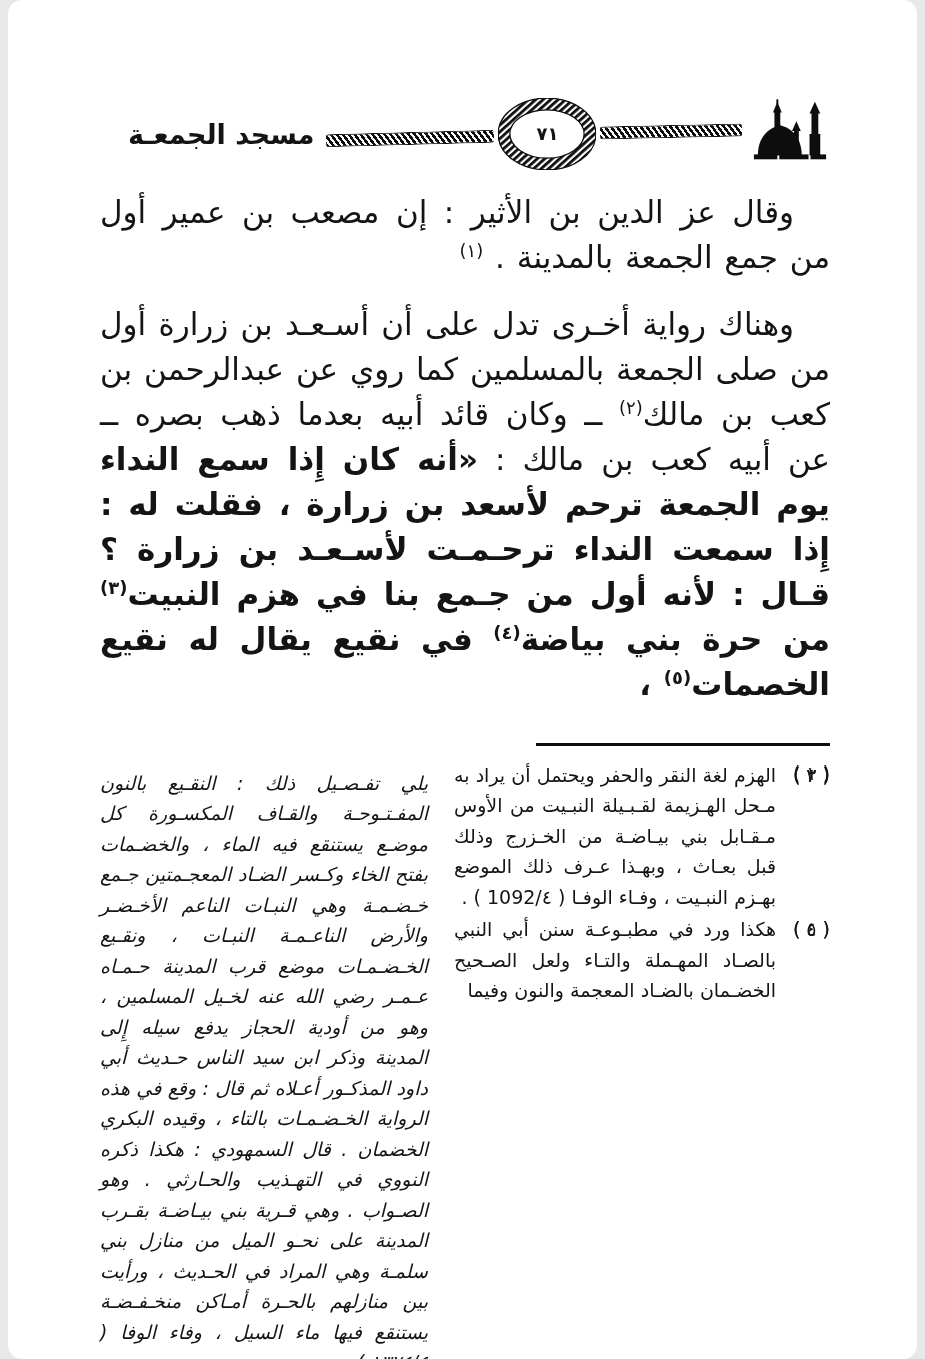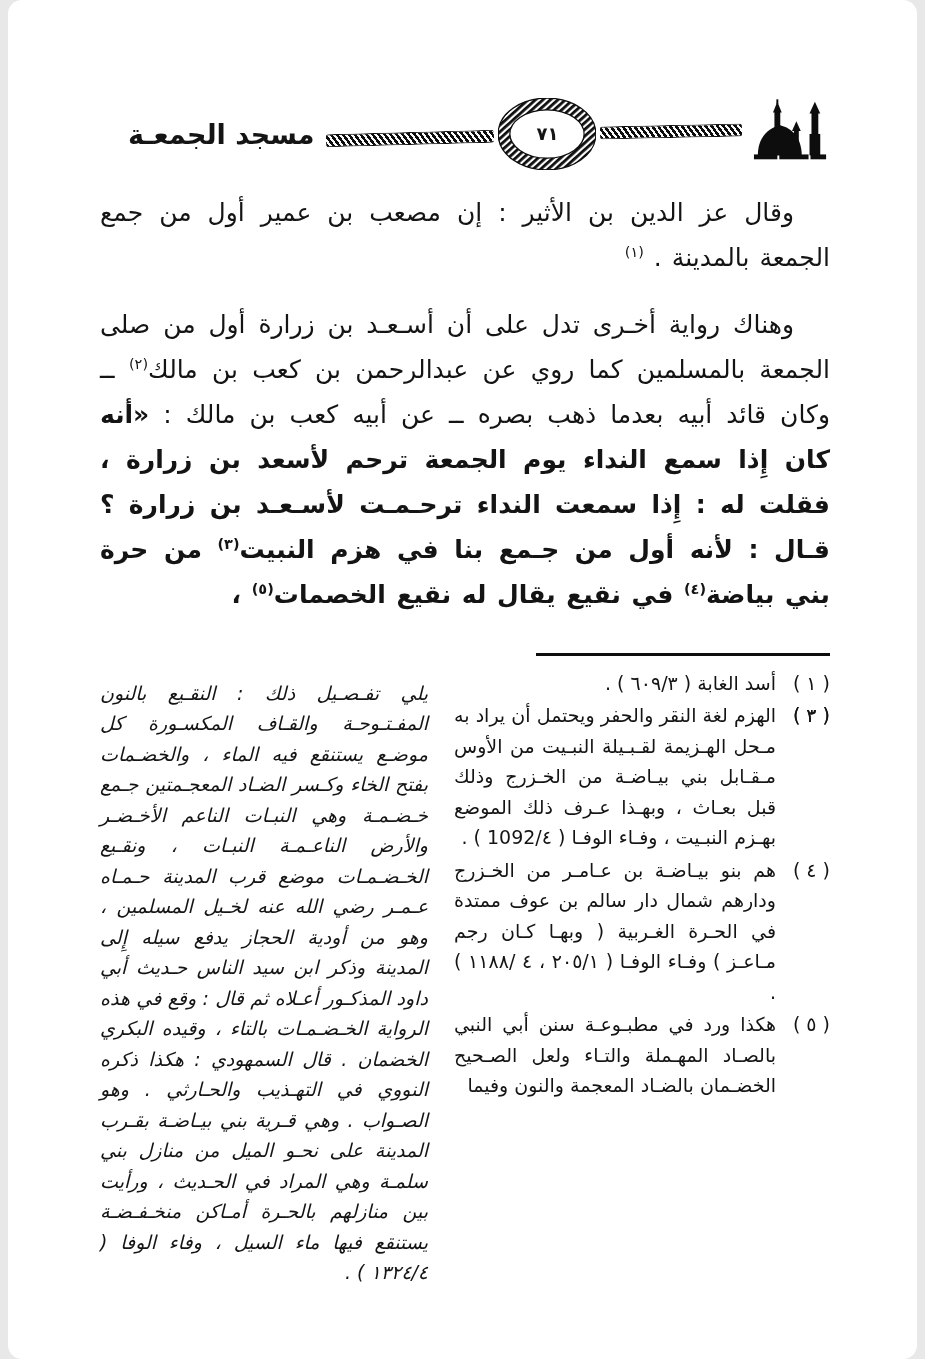--- a/index.html
+++ b/index.html
@@ -35,21 +35,21 @@
   .oval-wrap svg{position:absolute;inset:0;}
   .page-num{
     position:absolute;inset:0;display:flex;align-items:center;justify-content:center;
     font-size:18px;font-weight:bold;padding-bottom:2px;
   }
   .mosque{flex:0 0 auto;width:78px;height:68px;margin-bottom:4px;}
   
   main{direction:rtl;}
   .para{
     margin:0;text-align:justify;text-indent:36px;
-    font-size:25px;line-height:45px;word-spacing:2px;
+    font-size:31px;line-height:45px;word-spacing:2px;
   }
   .para1{margin-top:18px;}
   .para2{margin-top:22px;}
   .b{font-weight:bold;}
   .sup{font-size:0.58em;vertical-align:super;line-height:0;}
   
   .fn-divider{
     width:294px;height:2.5px;background:#0d0d0d;
     margin-top:36px;
   }
@@ -115,32 +115,30 @@
   <main>
     <p class="para para1"><span>وقال عز الدين بن الأثير : إن مصعب بن عمير أول من جمع الجمعة بالمدينة . </span><span class="sup">(١)</span></p>
     <p class="para para2"><span>وهناك رواية أخـرى تدل على أن أسـعـد بن زرارة أول من صلى الجمعة بالمسلمين كما روي عن عبدالرحمن بن كعب بن مالك</span><span class="sup">(٢)</span><span> ــ وكان قائد أبيه بعدما ذهب بصره ــ عن أبيه كعب بن مالك : </span><span class="b">«أنه كان إِذا سمع النداء يوم الجمعة ترحم لأسعد بن زرارة ، فقلت له : إِذا سمعت النداء ترحـمـت لأسـعـد بن زرارة ؟ قـال : لأنه أول من جـمع بنا في هزم النبيت</span><span class="b sup">(٣)</span><span class="b"> من حرة بني بياضة</span><span class="b sup">(٤)</span><span class="b"> في نقيع يقال له نقيع الخصمات</span><span class="b sup">(٥)</span><span class="b"> ،</span></p>
 
     <div class="fn-divider"></div>
 
     <div class="fn-area">
       <div class="fn-col-right">
         <div class="fn">
           <span class="fn-marker">( ١ )</span>
-          <div class="fn-text">أسد الغابة ( ٦٠٩/٣ ) .</div>
         </div>
         <div class="fn">
           <span class="fn-marker">( ٢ )</span>
         </div>
         <div class="fn">
           <span class="fn-marker">( ٣ )</span>
           <div class="fn-text">الهزم لغة النقر والحفر ويحتمل أن يراد به مـحل الهـزيمة لقـبـيلة النبـيت من الأوس مـقـابل بني بيـاضـة من الخـزرج وذلك قبل بعـاث ، وبهـذا عـرف ذلك الموضع بهـزم النبـيت ، وفـاء الوفـا ( 1092/٤ ) .</div>
         </div>
         <div class="fn">
           <span class="fn-marker">( ٤ )</span>
-          <div class="fn-text">هم بنو بيـاضـة بن عـامـر من الخـزرج ودارهم شمال دار سالم بن عوف ممتدة في الحـرة الغـربية ( وبهـا كـان رجم مـاعـز ) وفـاء الوفـا ( ٢٠٥/١ ، ٤ /١١٨٨ ) .</div>
         </div>
         <div class="fn">
           <span class="fn-marker">( ٥ )</span>
           <div class="fn-text">هكذا ورد في مطبـوعـة سنن أبي النبي بالصـاد المهـملة والتـاء ولعل الصـحيح الخضـمان بالضـاد المعجمة والنون وفيما</div>
         </div>
       </div>
       <div class="fn-col-left">يلي تفـصـيل ذلك : النقـيع بالنون المفـتـوحـة والقـاف المكسـورة كل موضـع يستنقع فيه الماء ، والخضـمات بفتح الخاء وكـسر الضـاد المعجـمتين جـمع خـضـمـة وهي النبـات الناعم الأخـضـر والأرض الناعـمـة النبـات ، ونقـيع الخـضـمـات موضع قرب المدينة حـمـاه عـمـر رضي الله عنه لخـيل المسلمين ، وهو من أودية الحجاز يدفع سيله إِلى المدينة وذكر ابن سيد الناس حـديث أبي داود المذكـور أعـلاه ثم قال : وقع في هذه الرواية الخـضـمـات بالتاء ، وقيده البكري الخضمان . قال السمهودي : هكذا ذكره النووي في التهـذيب والحـارثي . وهو الصـواب . وهي قـرية بني بيـاضـة بقـرب المدينة على نحـو الميل من منازل بني سلمـة وهي المراد في الحـديث ، ورأيت بين منازلهم بالحـرة أمـاكن منخـفـضـة يستنقع فيها ماء السيل ، وفاء الوفا ( ١٣٢٤/٤ ) .</div>
     </div>
   </main>
 

